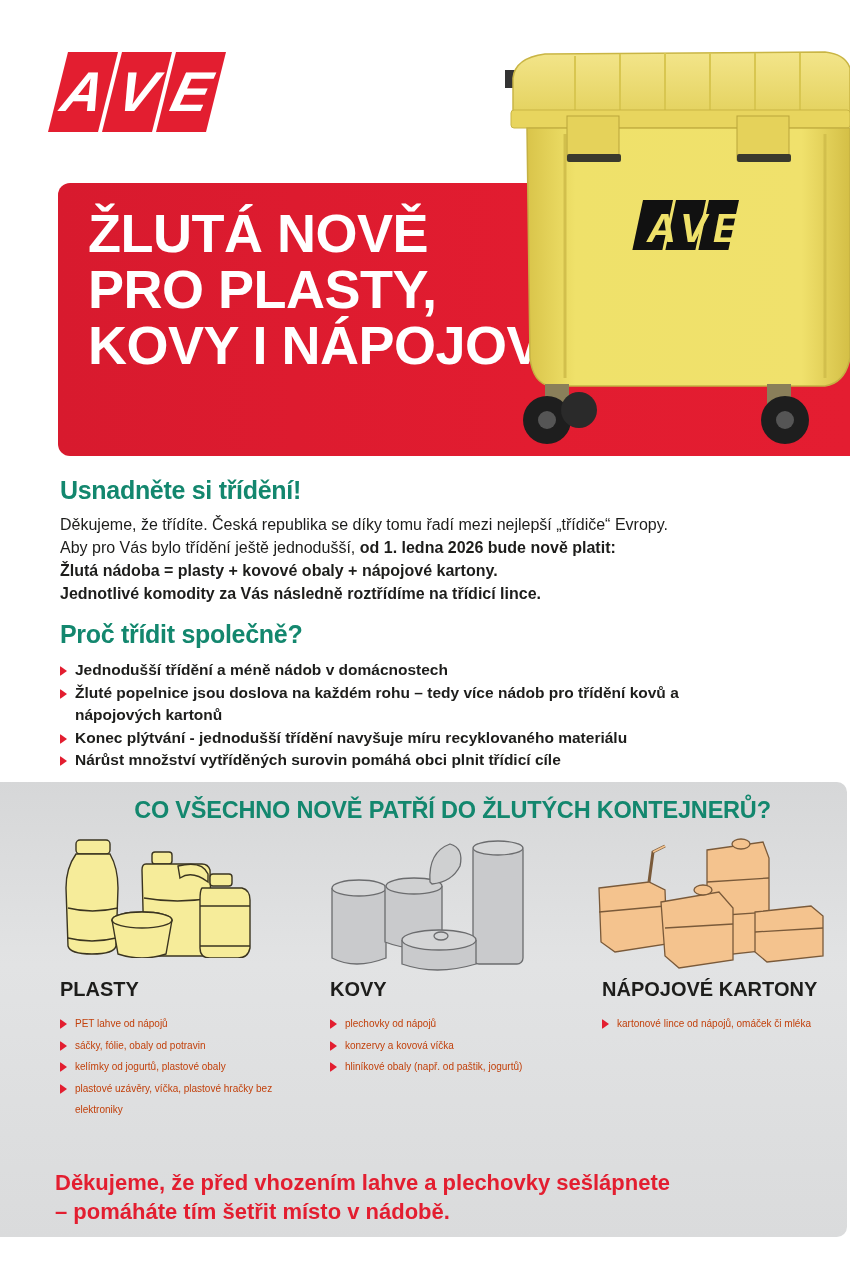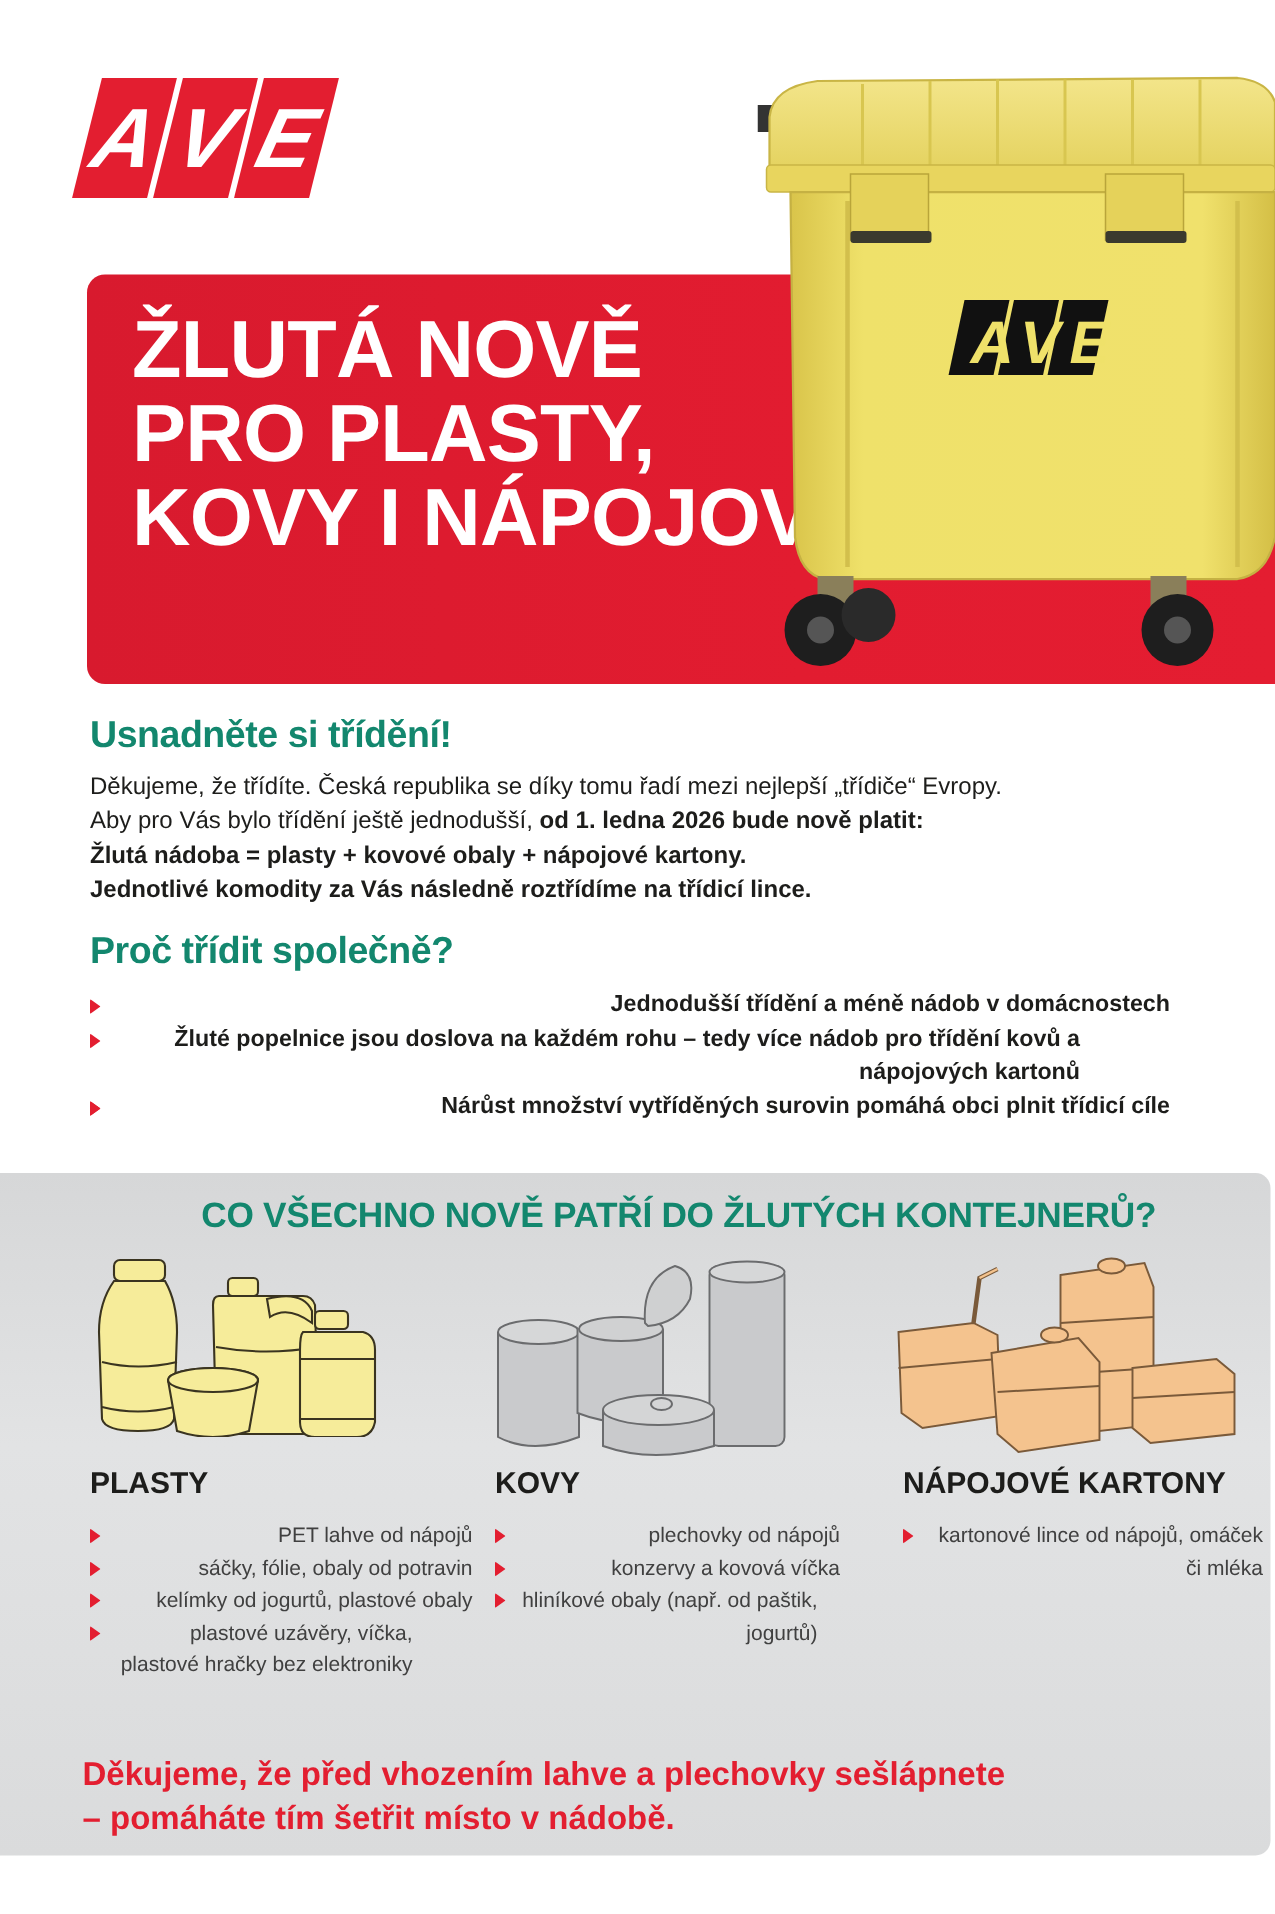--- a/index.html
+++ b/index.html
@@ -19,29 +19,29 @@
   
   .bin { position: absolute; left: 505px; top: 48px; width: 345px; height: 400px; }
 
   
   .h2 { position: absolute; left: 60px; color: #13876e; font-weight: 700; font-size: 25px; letter-spacing: -0.3px; }
   .intro { position: absolute; left: 60px; top: 513px; font-size: 16px; line-height: 23px; width: 740px; }
   .intro p { white-space: nowrap; }
   .b { font-weight: 700; }
 
   .reasons { position: absolute; left: 60px; top: 659px; font-size: 15.5px; line-height: 22.5px; font-weight: 700; width: 720px; }
-  .reasons li, .cat-list li { list-style: none; position: relative; padding-left: 15px; text-align: right; }
+  .reasons li, .cat-list li { list-style: none; position: relative; padding-left: 15px; }
   .bullet { position: absolute; left: 0; top: 7px; width: 0; height: 0; border-left: 7px solid #e31e30; border-top: 5px solid transparent; border-bottom: 5px solid transparent; border-radius: 1px; }
 
   
   .panel { position: absolute; left: 0; top: 782px; width: 847px; height: 455px; background: linear-gradient(180deg, #d6d7d8 0%, #e2e3e4 40%, #dadbdc 100%); border-top-right-radius: 10px; border-bottom-right-radius: 10px; }
   .panel-title { position: absolute; left: 0; width: 850px; top: 797px; text-align: center; padding-left: 55px; color: #13876e; font-weight: 700; font-size: 23.5px; letter-spacing: -0.2px; white-space: nowrap; }
 
   .cat-name { position: absolute; font-weight: 700; font-size: 20px; color: #1d1d1b; white-space: nowrap; }
-  .cat-list { position: absolute; font-size: 14px; line-height: 21.5px; color: #404040; }
+  .cat-list { position: absolute; font-size: 10px; line-height: 21.5px; color: #c2410c; }
   .cat-list .bullet { top: 6px; }
 
   .art { position: absolute; }
 
   .closing { position: absolute; left: 0; width: 850px; top: 1168px; text-align: left; color: #e31e30; font-weight: 700; font-size: 22px; line-height: 29px; padding-left: 55px; }
 </style>
 </head>
 <body>
 
 <div class="logo">
@@ -115,21 +115,21 @@
   <p>Děkujeme, že třídíte. Česká republika se díky tomu řadí mezi nejlepší „třídiče“ Evropy.</p>
   <p><span>Aby pro Vás bylo třídění ještě jednodušší, </span><span class="b">od 1. ledna 2026 bude nově platit:</span></p>
   <p class="b">Žlutá nádoba = plasty + kovové obaly + nápojové kartony.</p>
   <p class="b">Jednotlivé komodity za Vás následně roztřídíme na třídicí lince.</p>
 </div>
 
 <div class="h2" style="top:620px;">Proč třídit společně?</div>
 <ul class="reasons">
   <li><span class="bullet"></span><span>Jednodušší třídění a méně nádob v domácnostech</span></li>
   <li style="width:660px;"><span class="bullet"></span><span>Žluté popelnice jsou doslova na každém rohu – tedy více nádob pro třídění kovů a nápojových kartonů</span></li>
-  <li><span class="bullet"></span></li>
+  <li><span class="bullet"></span><span>Konec plýtvání - jednodušší třídění navyšuje míru recyklovaného materiálu</span></li>
   <li><span class="bullet"></span><span>Nárůst množství vytříděných surovin pomáhá obci plnit třídicí cíle</span></li>
 </ul>
 
 <div class="panel"></div>
 <div class="panel-title">CO VŠECHNO NOVĚ PATŘÍ DO ŽLUTÝCH KONTEJNERŮ?</div>
 
 <svg class="art" style="left:62px; top:838px;" width="205" height="120" viewBox="0 0 205 120">
   <g fill="#f6ec9a" stroke="#3a3420" stroke-width="1.4">
     <rect x="14" y="2" width="34" height="14" rx="4"></rect>
     <path d="M14 16 Q4 30 4 50 L6 108 Q8 116 30 116 Q52 116 54 108 L56 50 Q56 30 48 16 Z"></path>

